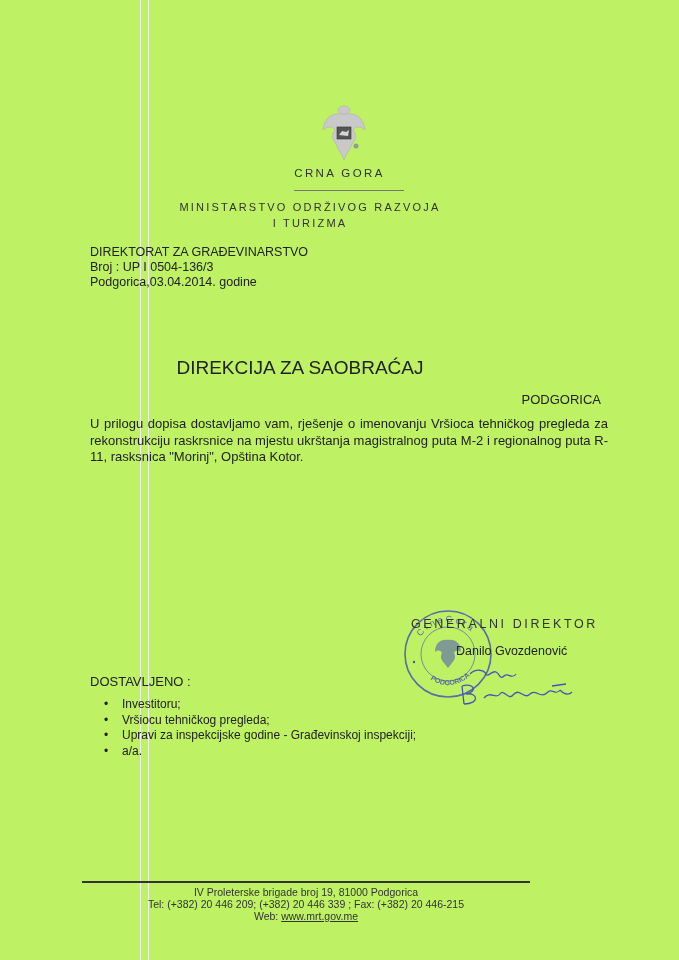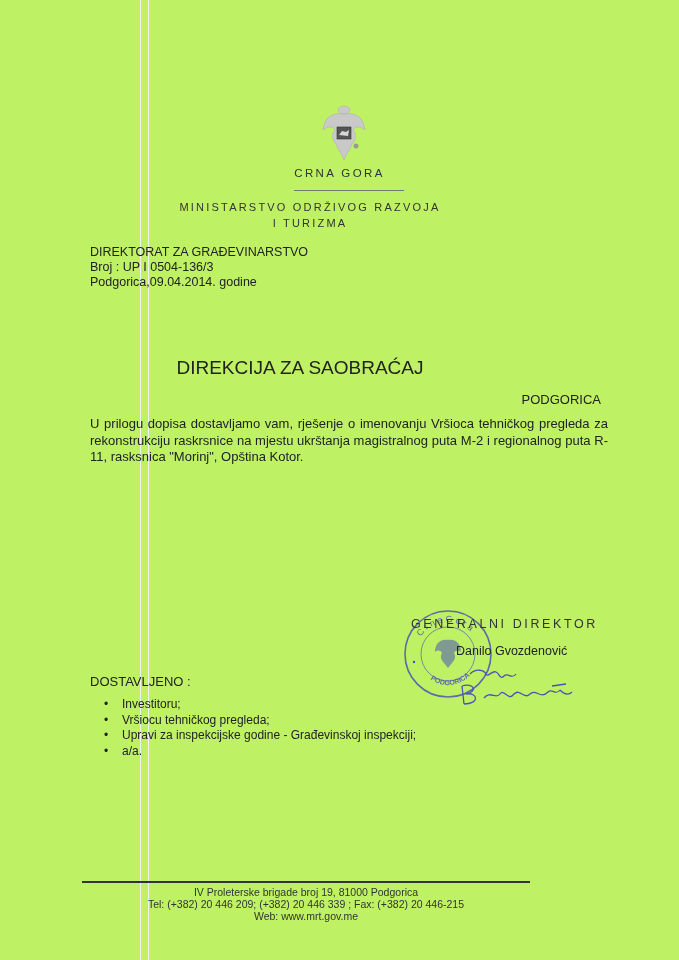--- a/index.html
+++ b/index.html
@@ -28,21 +28,21 @@
 
     .dist-label { position: absolute; left: 90px; top: 674px; font-size: 13px; color: #222; }
     .dist-list { position: absolute; left: 104px; top: 697px; margin: 0; padding: 0; list-style: none;
                  font-size: 12px; line-height: 15.5px; color: #222; }
     .dist-list li { position: relative; padding-left: 18px; }
     .dist-list li::before { content: "\2022"; position: absolute; left: 0; top: 0; }
 
     .footer-rule { position: absolute; left: 82px; top: 881px; width: 448px; height: 2px; background: #333; }
     .footer { position: absolute; left: 82px; width: 448px; top: 886px; text-align: center; font-size: 10.5px;
               line-height: 12px; color: #333; }
-    .footer a { color: #333; }
+    .footer a { color: #333; text-decoration: underline; }
   </style>
 </head>
 <body>
 
 <div class="page">
   <div class="scan-line" style="left:140px"></div>
   <div class="scan-line" style="left:148px"></div>
 
   <svg class="crest" viewBox="0 0 44 58">
     <g fill="#c9c9c9" stroke="#b0b0b0" stroke-width="0.6">
@@ -57,21 +57,21 @@
   <div class="hdr-country">CRNA GORA</div>
   <div class="hdr-rule"></div>
   <div class="hdr-ministry">
     <div>MINISTARSTVO ODRŽIVOG RAZVOJA</div>
     <div>I TURIZMA</div>
   </div>
 
   <div class="dept-block">
     <div>DIREKTORAT ZA GRAĐEVINARSTVO</div>
     <div>Broj : UP I 0504-136/3</div>
-    <div>Podgorica,09.04.2014. godine</div>
+    <div>Podgorica,03.04.2014. godine</div>
   </div>
 
   <div class="recipient">DIREKCIJA ZA SAOBRAĆAJ</div>
   <div class="city">PODGORICA</div>
   <div class="body-text">U prilogu dopisa dostavljamo vam, rješenje o imenovanju Vršioca tehničkog pregleda za rekonstrukciju raskrsnice na mjestu ukrštanja magistralnog puta M-2 i regionalnog puta R-11, rasksnica "Morinj", Opština Kotor.</div>
 
   <svg class="stamp" viewBox="0 0 92 92">
     <defs>
       <path id="stampArcTop" d="M14 46 A32 32 0 0 1 78 46"></path>
       <path id="stampArcBottom" d="M20 62 A30 30 0 0 0 72 62"></path>

